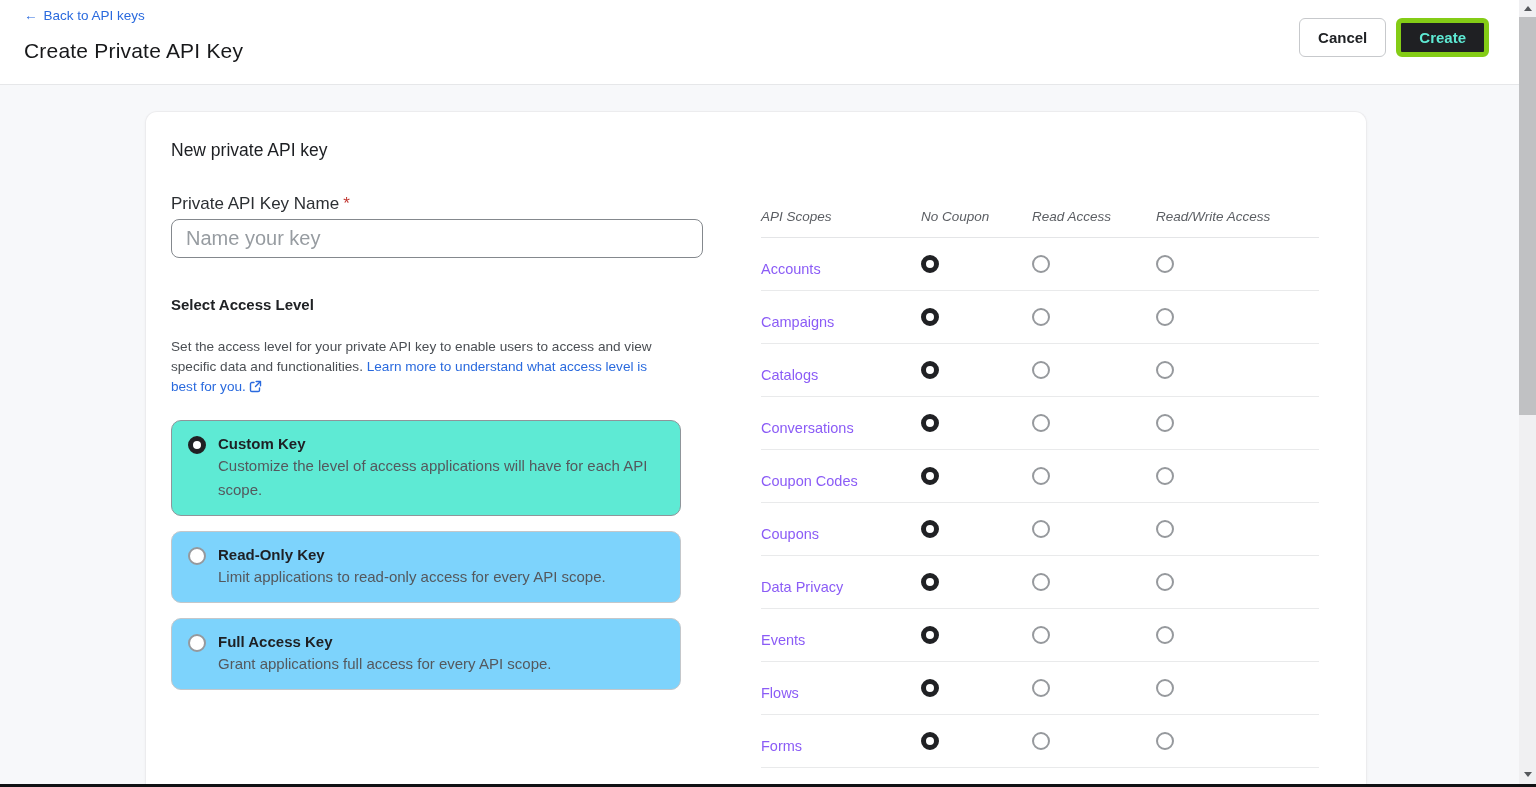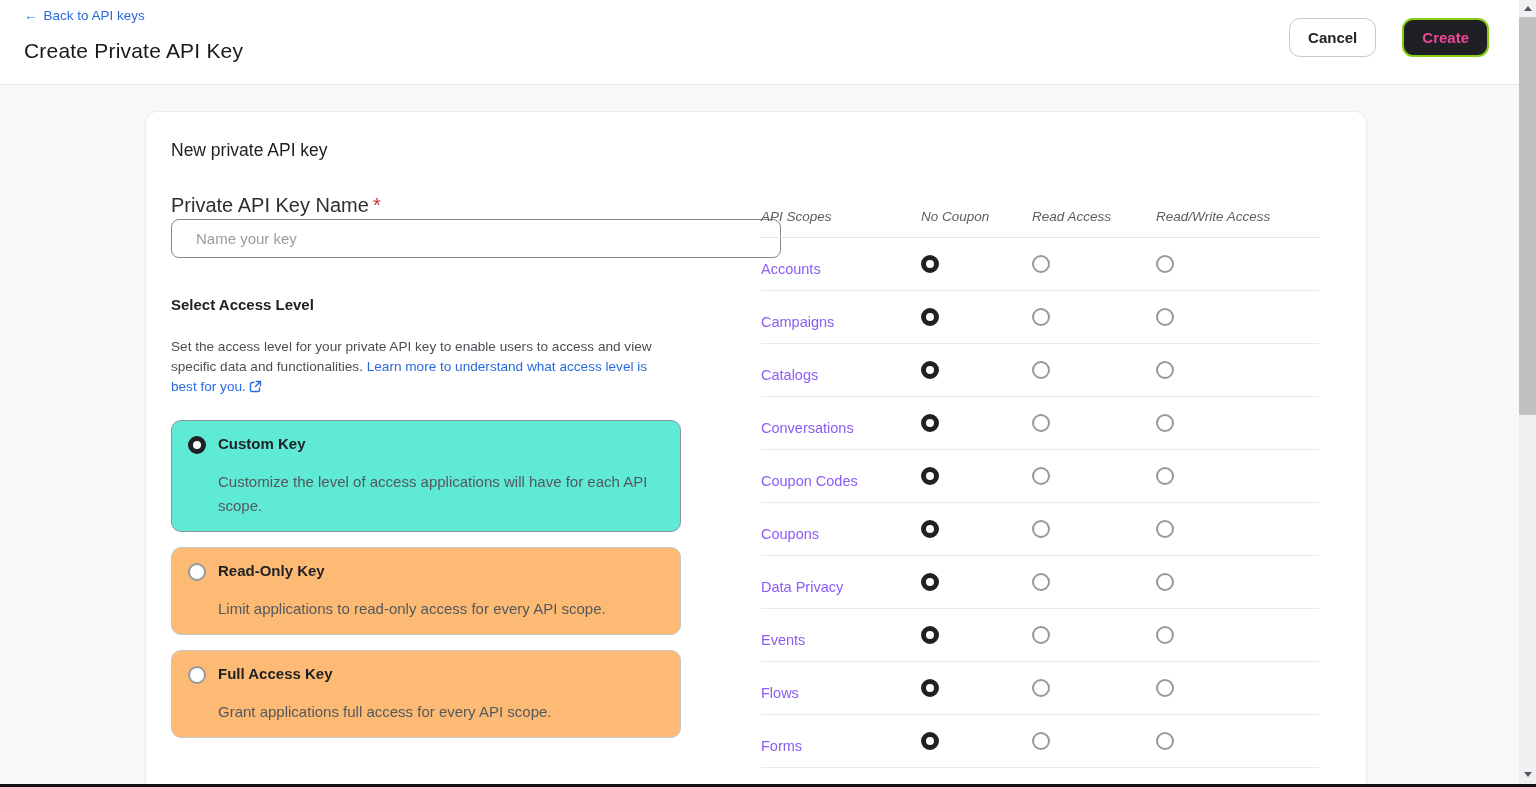--- a/index.html
+++ b/index.html
@@ -23,80 +23,80 @@
   }
   .page-title {
     position: absolute; left: 24px; top: 39px;
     font-size: 21px; font-weight: 400; color: #17181a; letter-spacing: .2px;
   }
   .header-actions {
     position: absolute; right: 30px; top: 18px; display: flex; gap: 10px;
   }
   .btn {
     height: 39px; min-width: 81px; padding: 8px 18px;
-    border-radius: 11px; font-size: 15px; font-weight: 700;
+    border-radius: 6px; font-size: 15px; font-weight: 700;
     font-family: "Liberation Sans", sans-serif; cursor: pointer;
-    display: flex; align-items: center; justify-content: center; margin-left: 16px;
+    display: flex; align-items: center; justify-content: center;
   }
   .btn-secondary { background: #ffffff; border: 1px solid #c7c9cc; color: #202225; }
-  .btn-primary   { background: #1f2023; border: 2px solid #84cc16; color: #ec4899; }
+  .btn-primary   { background: #1f2023; border: 5px solid #84cc16; color: #5eead4; }
 
   
   .content {
     position: absolute; top: 85px; left: 0; right: 17px; bottom: 0;
     background: #f7f8fa;
   }
   .card {
     position: absolute; left: 145px; top: 26px; width: 1222px; height: 720px;
     background: #ffffff; border: 1px solid #ececee; border-bottom: none;
     border-radius: 12px 12px 0 0;
     box-shadow: 0 1px 3px rgba(30,32,35,.04);
   }
   .card-title {
     position: absolute; left: 25px; top: 28px;
     font-size: 17.5px; font-weight: 400; color: #1d1f23;
   }
 
   
   .field-label {
     position: absolute; left: 25px; top: 82px;
-    font-size: 20px; color: #2c2f33;
+    font-size: 17px; color: #2c2f33;
   }
   .required { color: #c23934; margin-left: 4px; }
   .key-name-input {
-    position: absolute; left: 25px; top: 107px; width: 610px; height: 39px;
-    border: 1px solid #84888d; border-radius: 8px; padding: 0 24px;
-    font-size: 15px; font-family: "Liberation Sans", sans-serif; color: #202225;
+    position: absolute; left: 25px; top: 107px; width: 532px; height: 39px;
+    border: 1px solid #84888d; border-radius: 8px; padding: 0 14px;
+    font-size: 20px; font-family: "Liberation Sans", sans-serif; color: #202225;
     background: #fff; outline: none;
   }
   .key-name-input::placeholder { color: #979ca1; }
 
   .section-heading {
     position: absolute; left: 25px; top: 184px;
     font-size: 15px; font-weight: 700; color: #202225;
   }
   .section-description {
     position: absolute; left: 25px; top: 217px; width: 502px;
     font-size: 13.6px; line-height: 20px; color: #4b4f54; margin-top: 8px;
   }
   .inline-link { color: #2a6ade; cursor: pointer; text-decoration: none; }
   .ext-icon { display: inline-block; vertical-align: -2px; margin-left: 3px; }
 
   .options {
     position: absolute; left: 25px; top: 308px; width: 510px;
     display: flex; flex-direction: column; gap: 15px;
   }
   .option-card {
-    border: 1px solid #c4c7ca; border-radius: 10px; background: #fdba74;
+    border: 1px solid #c4c7ca; border-radius: 10px; background: #7dd3fc;
     padding: 13px 16px 13px 16px; display: flex; gap: 12px; cursor: pointer;
   }
   .option-card.selected { background: #5eead4; border-color: #8f959a; }
   .option-text { flex: 1; }
   .option-title { font-size: 15px; font-weight: 700; color: #1e2024; padding-top: 1px; }
-  .option-desc { font-size: 15px; line-height: 24px; color: #54585d; margin-top: 18px; }
+  .option-desc { font-size: 15px; line-height: 24px; color: #54585d; margin-top: 2px; }
 
   
   .radio {
     width: 18px; height: 18px; border-radius: 50%; background: #fff;
     border: 2px solid #96999d; flex: 0 0 18px; cursor: pointer;
   }
   .radio.selected { border: 5px solid #202124; }
   .option-card .radio { margin-top: 2px; }
 
   

